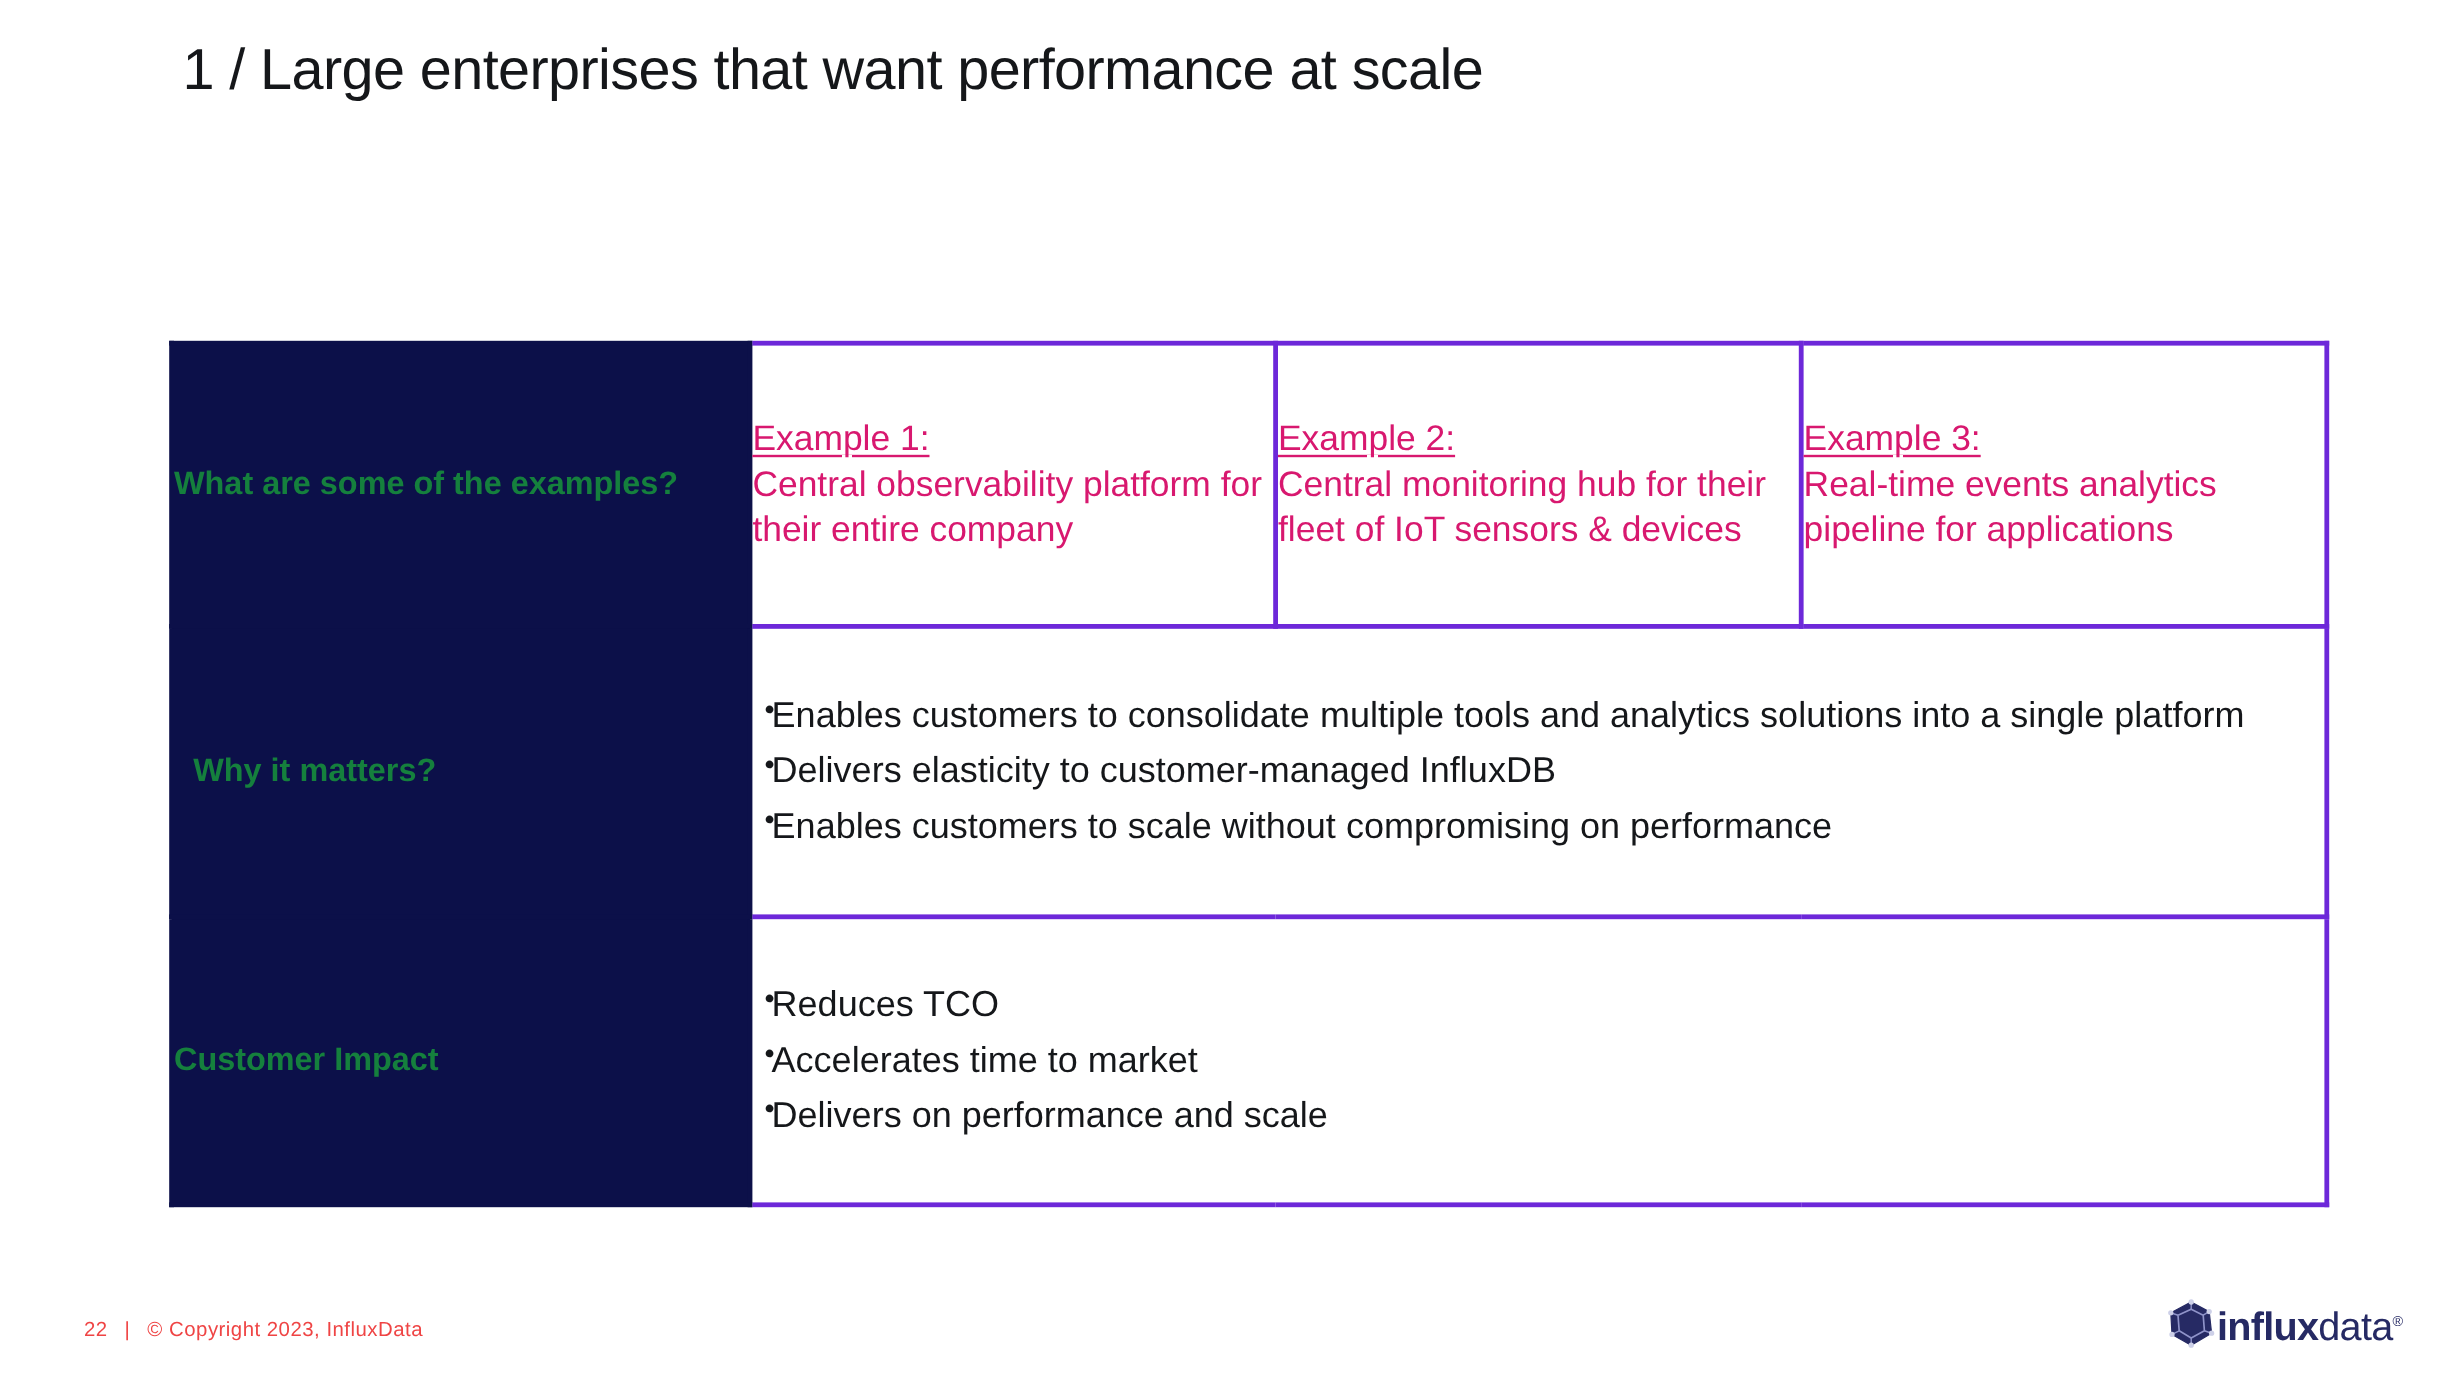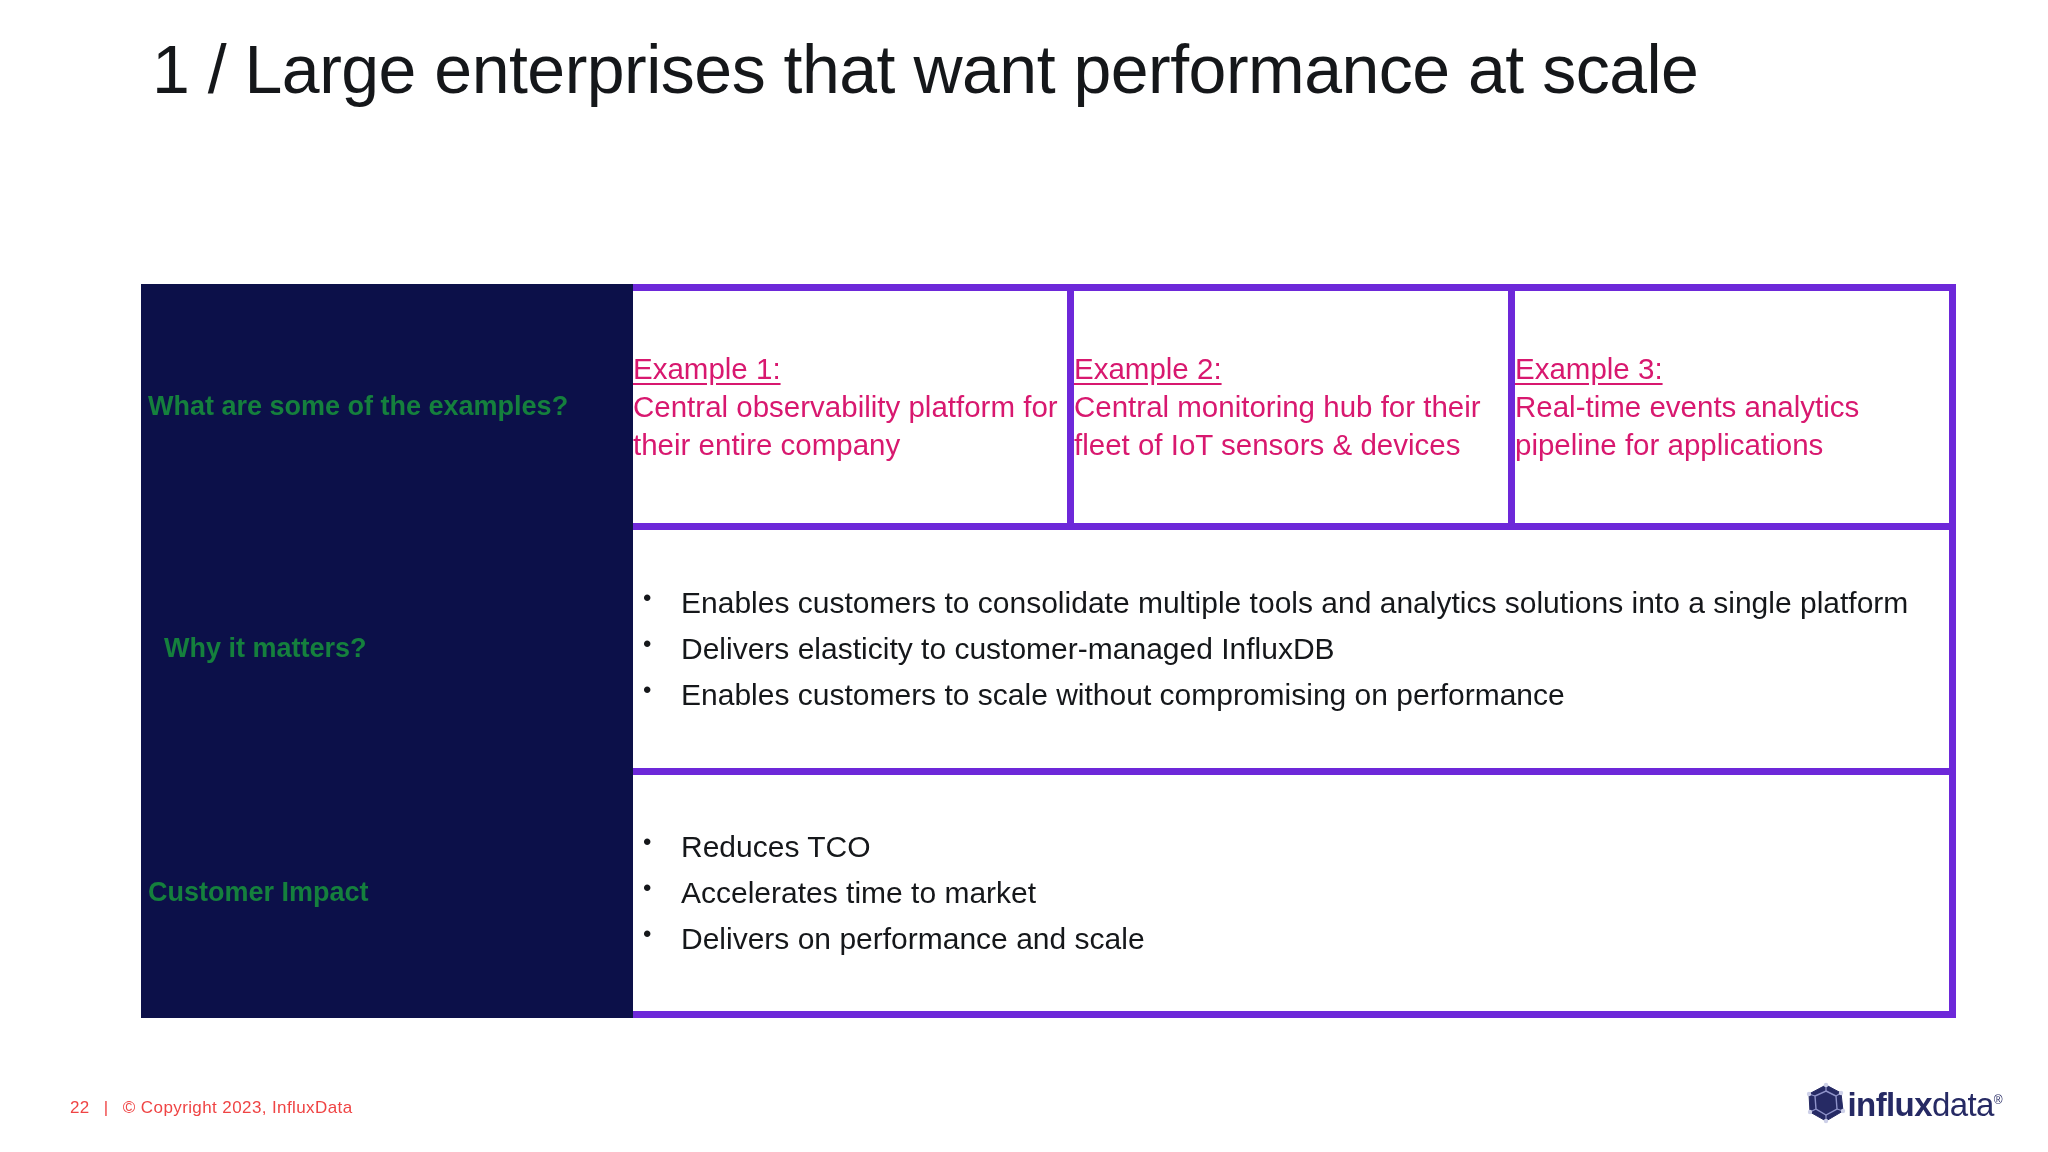--- a/index.html
+++ b/index.html
@@ -15,40 +15,40 @@
     position: relative;
     -webkit-font-smoothing: antialiased;
   }
 
   
   .slide-title {
     position: absolute;
     left: 152px;
     top: 34px;
     width: 1700px;
-    font-size: 68px;
+    font-size: 48px;
     line-height: 1.04;
     font-weight: 400;
     color: #15171a;
     letter-spacing: -0.5px;
   }
 
   
   .matrix {
     position: absolute;
     left: 141px;
     top: 284px;
     width: 1780px;
     border-collapse: collapse;
     table-layout: fixed;
   }
   .matrix td {
     vertical-align: middle;
     padding: 0;
-    border: 7px solid #6d28d9;
+    border: 4px solid #6d28d9;
   }
 
   .label-cell {
     background: #0c1049;
     color: #15803d;
     font-size: 27px;
     font-weight: bold;
     line-height: 1.32;
     padding: 22px 24px 22px 24px;
     border-color: #0c1049 !important;
@@ -78,21 +78,21 @@
     padding: 26px 28px 26px 22px;
     vertical-align: middle;
   }
   ul.bullet-list {
     margin: 0;
     padding: 0;
     list-style: none;
   }
   ul.bullet-list li {
     position: relative;
-    padding-left: 48px;
+    padding-left: 16px;
     font-size: 30px;
     line-height: 1.26;
     color: #15171a;
     margin-bottom: 8px;
   }
   ul.bullet-list li:last-child { margin-bottom: 0; }
   ul.bullet-list li::before {
     content: "\2022";
     position: absolute;
     left: 10px;

